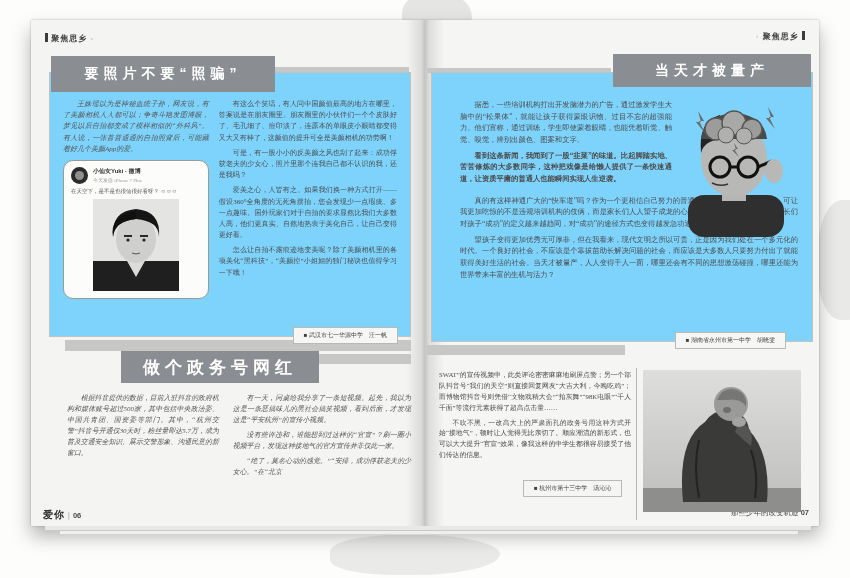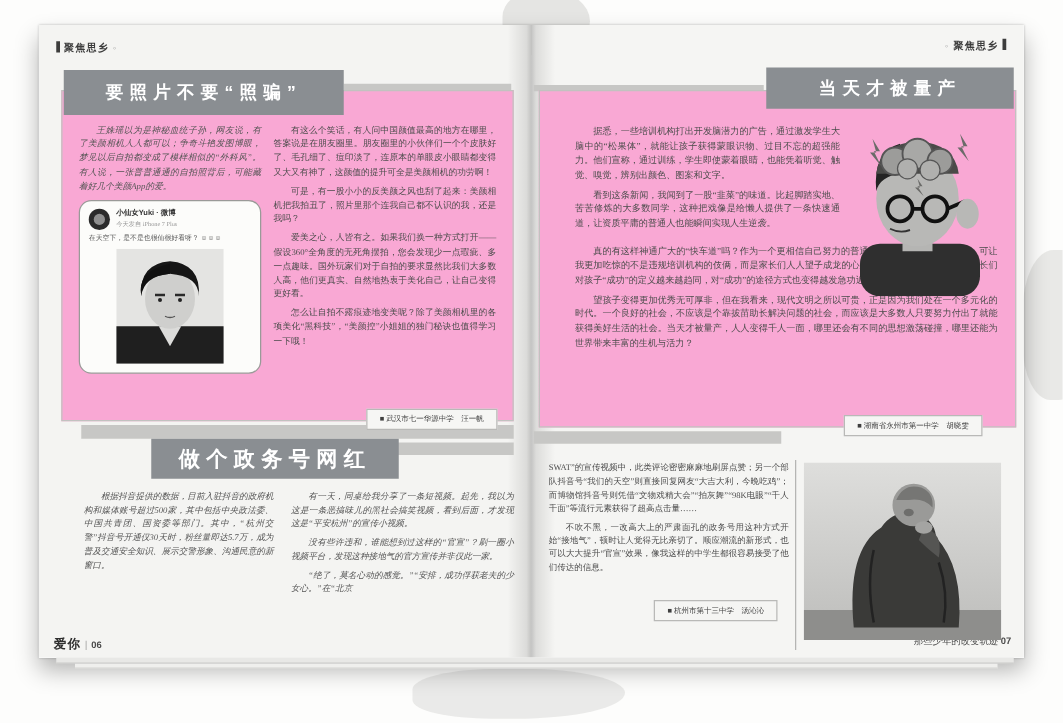--- a/index.html
+++ b/index.html
@@ -34,21 +34,21 @@
   .brand{font-weight:bold;font-size:10px;letter-spacing:1px;color:#2e2e2e;}
   .pageno{font-weight:bold;}
 
   
   .banner{position:absolute;background:#8a8e92;color:#fff;text-align:center;
           font-family:"Liberation Sans","DejaVu Sans",sans-serif;font-weight:bold;
           display:flex;align-items:center;justify-content:center;letter-spacing:5px;z-index:5;}
   .shadowbar{position:absolute;background:#c7c7c5;z-index:1;}
 
   
-  .artbox{position:absolute;background:#f9a8d4;border:1px solid #c2c2c0;z-index:2;}
+  .artbox{position:absolute;background:#7dd3fc;border:1px solid #c2c2c0;z-index:2;}
   .body-text{font-size:7px;line-height:1.6;color:#4c4c4c;text-align:justify;}
   .body-text p{margin:0 0 4px 0;text-indent:2em;}
   .kaiti{font-style:italic;color:#555;}
   .attr-box{position:absolute;background:#f6f6f4;border:1px solid #b9b9b7;
             font-size:6px;color:#3f3f3f;padding:3px 10px;white-space:nowrap;z-index:6;
             font-family:"Liberation Sans","DejaVu Sans",sans-serif;}
 
   
   .a1-cols{display:flex;gap:10px;padding:26px 13px 8px 13px;height:228px;overflow:hidden;}
   .a1-c1{width:45%;}
@@ -115,21 +115,21 @@
                 <rect x="31" y="36" width="8" height="2" fill="#2a2a2a"></rect>
                 <rect x="47" y="36" width="8" height="2" fill="#2a2a2a"></rect>
                 <circle cx="35" cy="41" r="1.6" fill="#222"></circle>
                 <circle cx="51" cy="41" r="1.6" fill="#222"></circle>
                 <path d="M39 54 Q43 56 47 54" stroke="#555" stroke-width="1" fill="none"></path>
               </svg>
             </div>
           </div>
           <div class="a1-c2 body-text">
             <p>有这么个笑话，有人问中国颜值最高的地方在哪里，答案说是在朋友圈里。朋友圈里的小伙伴们一个个皮肤好了、毛孔细了、痘印淡了，连原本的单眼皮小眼睛都变得又大又有神了，这颜值的提升可全是美颜相机的功劳啊！</p>
-            <p>可是，有一股小小的反美颜之风也刮了起来：美颜相机把我拍丑了，照片里那个连我自己都不认识的我，还是我吗？</p>
+            <p>可是，有一股小小的反美颜之风也刮了起来：成功俘获老夫的少女心，照片里那个连我自己都不认识的我，还是我吗？</p>
             <p>爱美之心，人皆有之。如果我们换一种方式打开——假设360°全角度的无死角摆拍，您会发现少一点瑕疵、多一点趣味。国外玩家们对于自拍的要求显然比我们大多数人高，他们更真实、自然地热衷于美化自己，让自己变得更好看。</p>
             <p>怎么让自拍不露痕迹地变美呢？除了美颜相机里的各项美化“黑科技”，“美颜控”小姐姐的独门秘诀也值得学习一下哦！</p>
           </div>
         </div>
         <div class="attr-box" style="right:12px;bottom:-8px;">
           <span>■ 武汉市七一华源中学　汪一帆</span>
         </div>
       </div>
       <div class="shadowbar" style="left:34px;top:320px;width:346px;height:11px;"></div>
 
@@ -184,21 +184,21 @@
             <polygon points="74,52 78,58 74,58 79,66 72,59 76,59" fill="#6b6b69"></polygon>
             <circle cx="60" cy="76" r="10" fill="none" stroke="#111" stroke-width="3"></circle>
             <circle cx="88" cy="76" r="10" fill="none" stroke="#111" stroke-width="3"></circle>
             <line x1="70" y1="76" x2="78" y2="76" stroke="#111" stroke-width="3"></line>
             <path d="M98 76 L112 70" stroke="#111" stroke-width="3" fill="none"></path>
             <ellipse cx="114" cy="80" rx="9" ry="12" fill="#b8b8b6"></ellipse>
             <path d="M52 92 Q60 96 68 93" stroke="#333" stroke-width="1.5" fill="none"></path>
           </svg>
           <div class="body-text" style="font-size:7.3px;">
             <p style="width:212px;">据悉，一些培训机构打出开发脑潜力的广告，通过激发学生大脑中的“松果体”，就能让孩子获得蒙眼识物、过目不忘的超强能力。他们宣称，通过训练，学生即使蒙着眼睛，也能凭着听觉、触觉、嗅觉，辨别出颜色、图案和文字。</p>
-            <p style="width:212px;margin-bottom:10px;">看到这条新闻，我闻到了一股“韭菜”的味道。比起脚踏实地、苦苦修炼的大多数同学，这种把戏像是给懒人提供了一条快速通道，让资质平庸的普通人也能瞬间实现人生逆袭。</p>
+            <p style="width:212px;margin-bottom:10px;font-weight:bold;">看到这条新闻，我闻到了一股“韭菜”的味道。比起脚踏实地、苦苦修炼的大多数同学，这种把戏像是给懒人提供了一条快速通道，让资质平庸的普通人也能瞬间实现人生逆袭。</p>
             <p>真的有这样神通广大的“快车道”吗？作为一个更相信自己努力的普通学生，我抱以怀疑的态度。可让我更加吃惊的不是违规培训机构的伎俩，而是家长们人人望子成龙的心态。在当下的社会环境下，家长们对孩子“成功”的定义越来越趋同，对“成功”的途径方式也变得越发急功近利、失去理智。</p>
             <p>望孩子变得更加优秀无可厚非，但在我看来，现代文明之所以可贵，正是因为我们处在一个多元化的时代。一个良好的社会，不应该是个靠拔苗助长解决问题的社会，而应该是大多数人只要努力付出了就能获得美好生活的社会。当天才被量产，人人变得千人一面，哪里还会有不同的思想激荡碰撞，哪里还能为世界带来丰富的生机与活力？</p>
           </div>
         </div>
         <div class="attr-box" style="right:26px;bottom:-8px;">
           <span>■ 湖南省永州市第一中学　胡晓雯</span>
         </div>
       </div>
       <div class="shadowbar" style="left:2px;top:325px;width:198px;height:10px;"></div>
 

